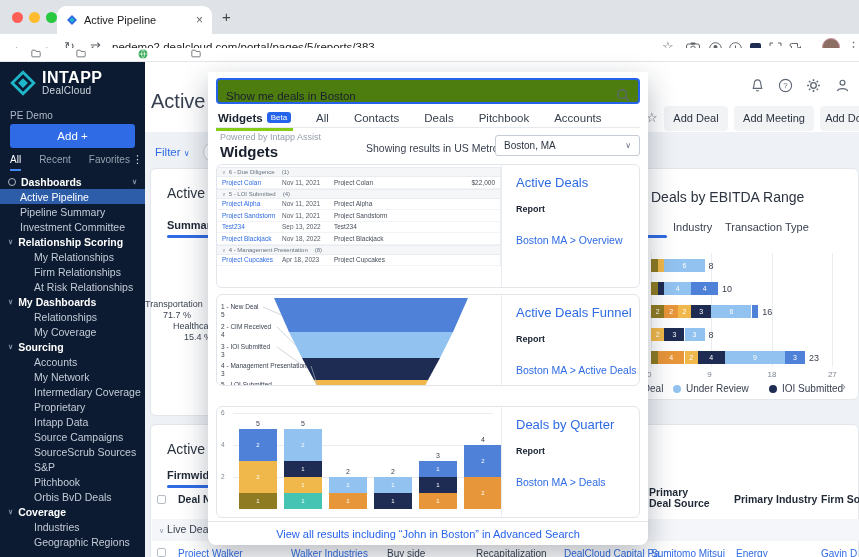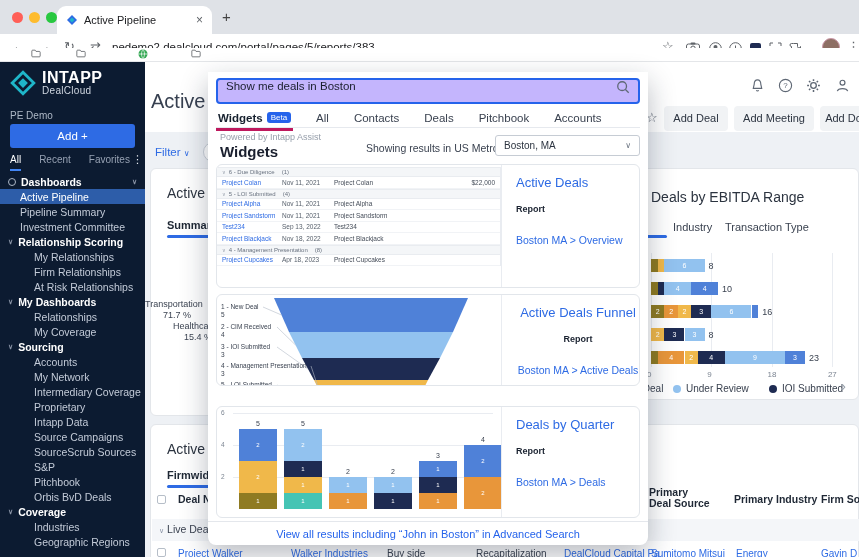--- a/index.html
+++ b/index.html
@@ -68,33 +68,33 @@
   .grouplab{position:absolute;left:8px;top:98px;font-size:10.5px;color:#3a4250;}
   .cb{position:absolute;width:9px;height:9px;border:1px solid #b6bec8;border-radius:2px;background:#fff;}
   .cell{position:absolute;top:123px;font-size:10px;white-space:nowrap;color:#3a4250;}
   .cell.lnk{color:#2e6be4;}
   .leg{position:absolute;font-size:10px;color:#3a4250;display:flex;align-items:center;gap:5px;white-space:nowrap;}
   .legdot{width:8px;height:8px;border-radius:50%;flex:none;}
   .carouselchev{position:absolute;left:220px;top:208px;font-size:15px;color:#97a0ab;}
 
   
   .overlay{left:208px;top:72px;width:440px;height:473px;background:#fff;border-radius:0 0 8px 8px;box-shadow:0 10px 28px rgba(20,30,50,.30);z-index:10;}
-  .searchbox{position:absolute;left:8px;top:6px;width:424px;height:26px;border:2px solid #2563eb;border-radius:4px;display:flex;align-items:flex-start;padding:0 8px;background:#c4b5fd;}
+  .searchbox{position:absolute;left:8px;top:6px;width:424px;height:26px;border:2px solid #2563eb;border-radius:4px;display:flex;align-items:flex-end;padding:0 8px;background:#4d7c0f;}
   .searchtxt{flex:1;font-size:11.5px;color:#1a1f2e;}
   .ovl-tabs{position:absolute;left:8px;top:36px;width:424px;height:20px;border-bottom:1px solid #e6e9ee;}
   .ovl-tab{display:inline-block;margin-right:21px;font-size:11.5px;color:#3a4250;padding:0 2px 4px 2px;}
-  .ovl-tab.act{font-weight:bold;color:#16202e;border-bottom:3px solid #be185d;}
+  .ovl-tab.act{font-weight:bold;color:#16202e;border-bottom:3px solid #84cc16;}
   .beta{background:#2563eb;color:#fff;font-size:8px;border-radius:3px;padding:1px 4px;margin-left:4px;vertical-align:2px;font-weight:normal;}
   .powered{position:absolute;left:12px;top:60px;font-size:9px;color:#98a0ac;}
   .ovlhead{position:absolute;left:12px;top:71px;font-size:15px;font-weight:bold;color:#1a1f2e;}
   .metrolab{position:absolute;left:158px;top:70px;font-size:10.5px;color:#3a4250;}
   .metrosel{position:absolute;left:287px;top:63px;width:145px;height:21px;border:1px solid #c6ccd4;border-radius:3px;display:flex;align-items:center;padding:0 8px;font-size:10px;color:#2c3440;background:#fff;}
   .selchev{margin-left:auto;color:#6a7380;font-size:8px;}
   .card{position:absolute;left:8px;width:424px;background:#fff;border:1px solid #e2e6eb;border-radius:6px;overflow:hidden;}
-  #card1{top:92px;height:124px;} #card2{top:222px;height:92px;text-align:center;} #card3{top:334px;height:112px;}
+  #card1{top:92px;height:124px;} #card2{top:222px;height:92px;} #card3{top:334px;height:112px;}
   .cinfo{position:absolute;left:284px;top:0;bottom:0;width:139px;border-left:1px solid #e9ecf1;padding:10px 0 0 14px;}
   .ctitle{font-size:13px;color:#2e6be4;}
   .creport{font-size:9px;font-weight:bold;color:#1a2230;margin-top:14px;}
   .clink{font-size:10.5px;color:#2e6be4;margin-top:20px;}
   #deals-table{position:absolute;left:0;top:2px;width:284px;}
   .tgrp{height:10px;background:#f4f6f8;display:flex;align-items:center;font-size:6px;color:#6a7380;padding:0 5px;border-top:1px solid #e9ecf0;border-bottom:1px solid #e9ecf0;}
   .tchev{font-size:5px;margin-right:3px;color:#9aa2ae;}
   .tcount{margin-left:7px;}
   .trow{height:11.5px;display:flex;align-items:center;font-size:6.5px;border-bottom:1px solid #f1f3f6;padding:0 5px;}
   .tc{overflow:hidden;white-space:nowrap;}

